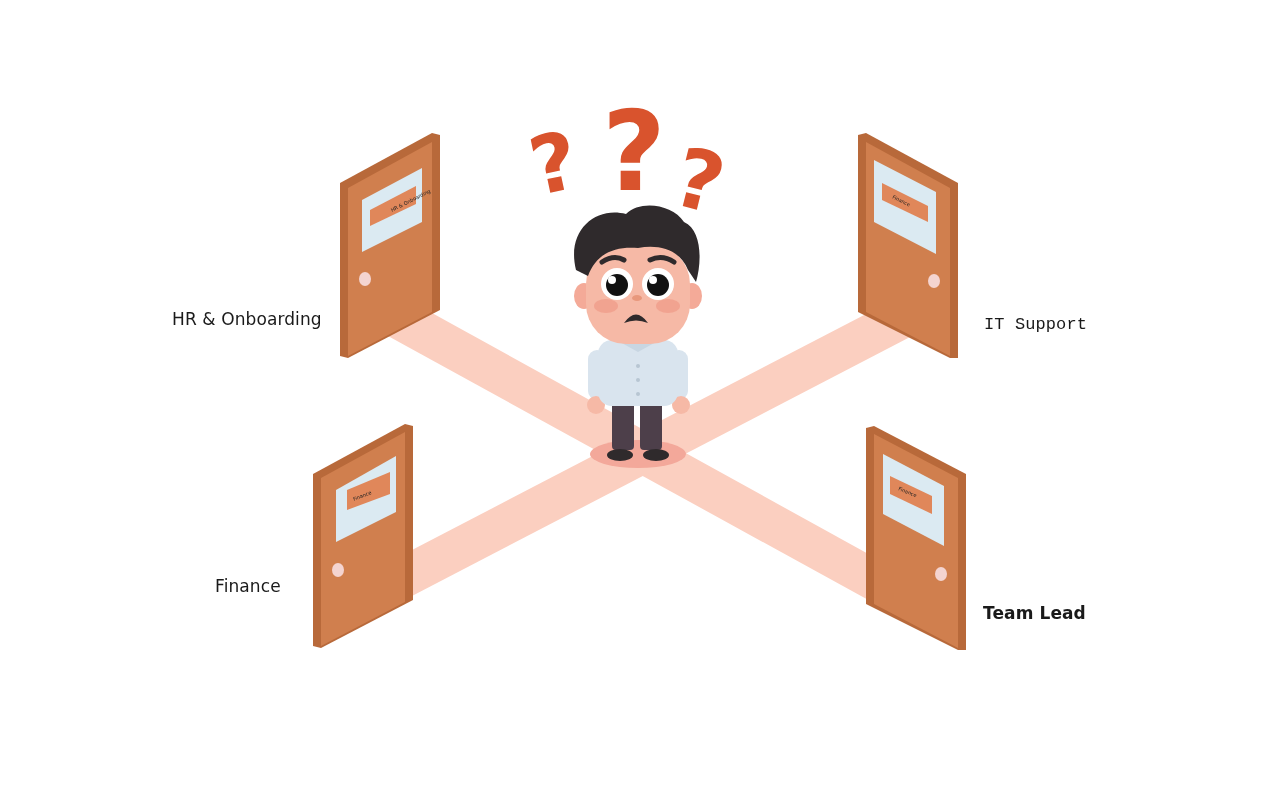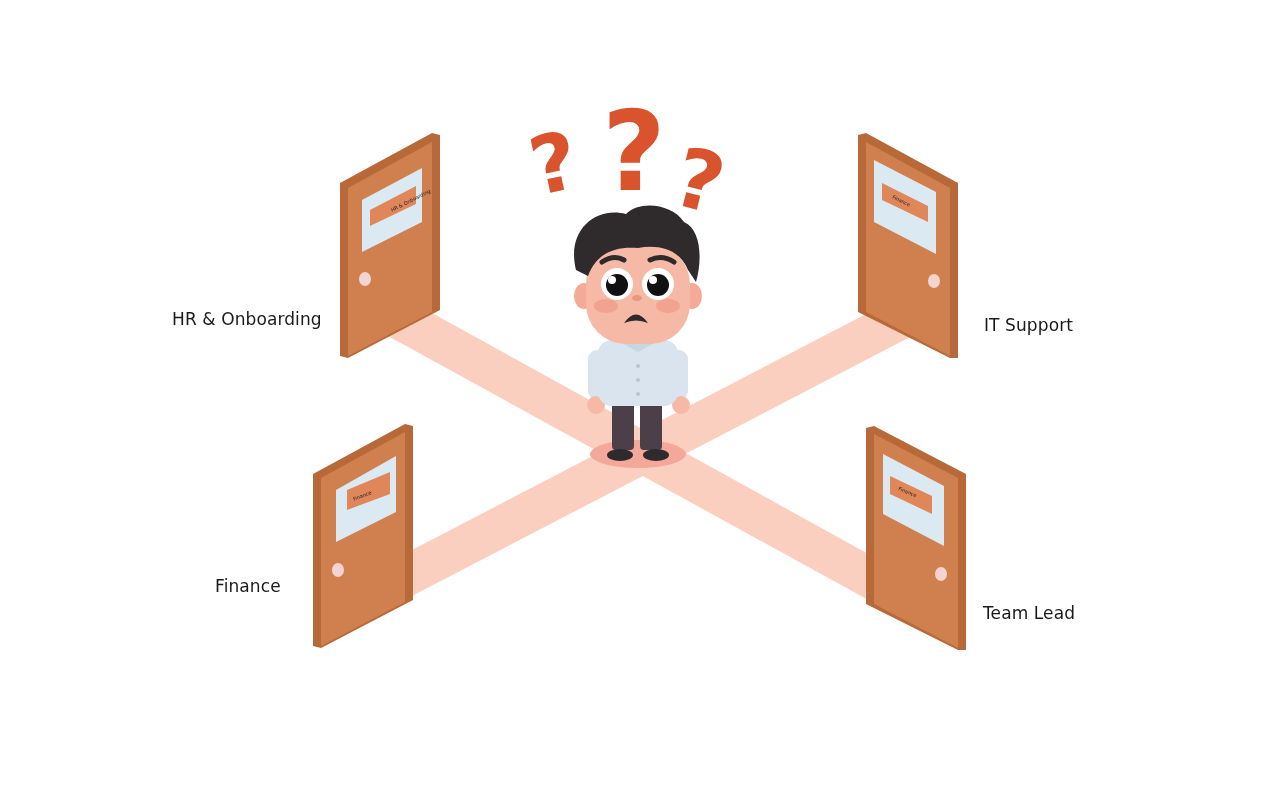--- a/index.html
+++ b/index.html
@@ -1,22 +1,22 @@
 <!DOCTYPE html>
 <html><head>
 <meta charset="utf-8">
 <style>
   html, body { margin: 0; padding: 0; background: #ffffff; }
   .stage { position: relative; width: 1280px; height: 800px; overflow: hidden; background: #ffffff; font-family: "DejaVu Sans", sans-serif; }
   svg.art { position: absolute; left: 0; top: 0; width: 1280px; height: 800px; }
   .label { position: absolute; font-size: 17px; color: #1a1a1a; font-weight: 500; letter-spacing: 0.1px; white-space: nowrap; }
   .label-hr { left: 172px; top: 309px; }
-  .label-it { left: 984px; top: 315px; }
+  .label-it { left: 984px; top: 315px; font-family: Liberation Mono, monospace; }
   .label-fin { left: 215px; top: 576px; }
-  .label-tl { left: 983px; top: 603px; }
+  .label-tl { left: 983px; top: 603px; font-weight: bold; }
 </style>
 </head>
 <body>
 
 <div class="stage">
   <svg class="art" viewBox="0 0 1280 800">
 
     <g>
       <polygon points="388,336 432,313 872,556 872,602" fill="#fbcfc0"></polygon>
       <polygon points="868,313 912,336 412,596 412,550" fill="#fbcfc0"></polygon>

